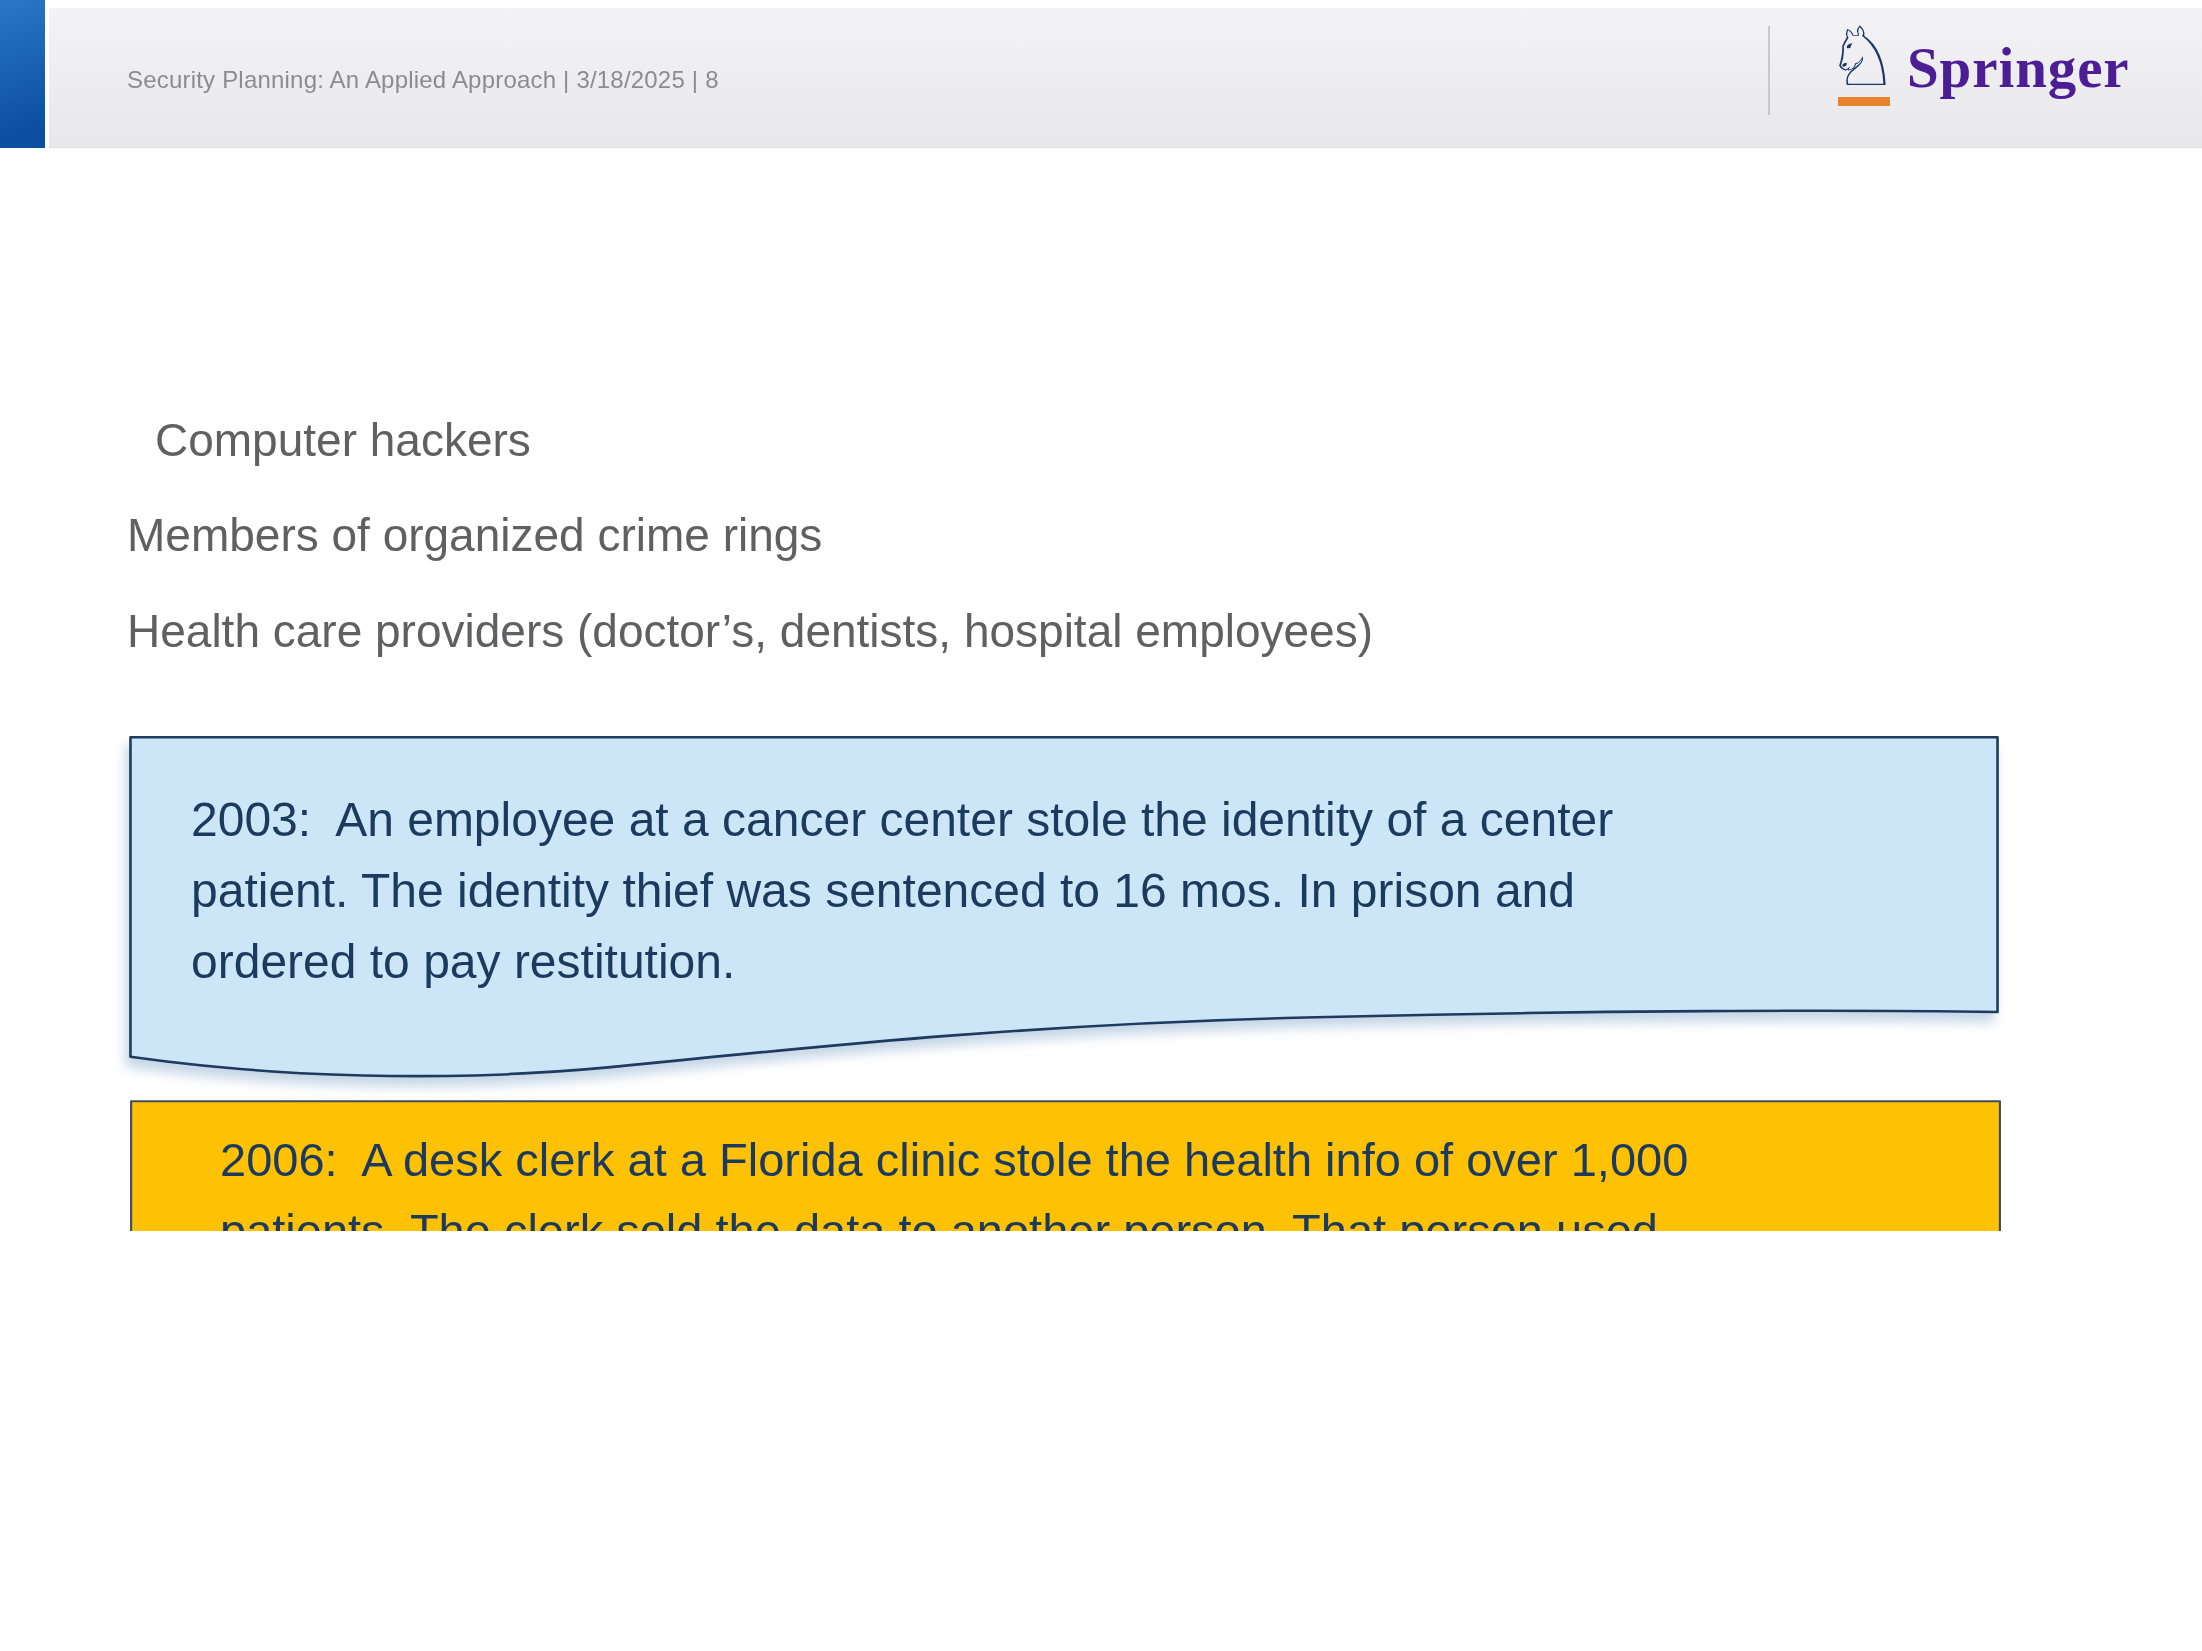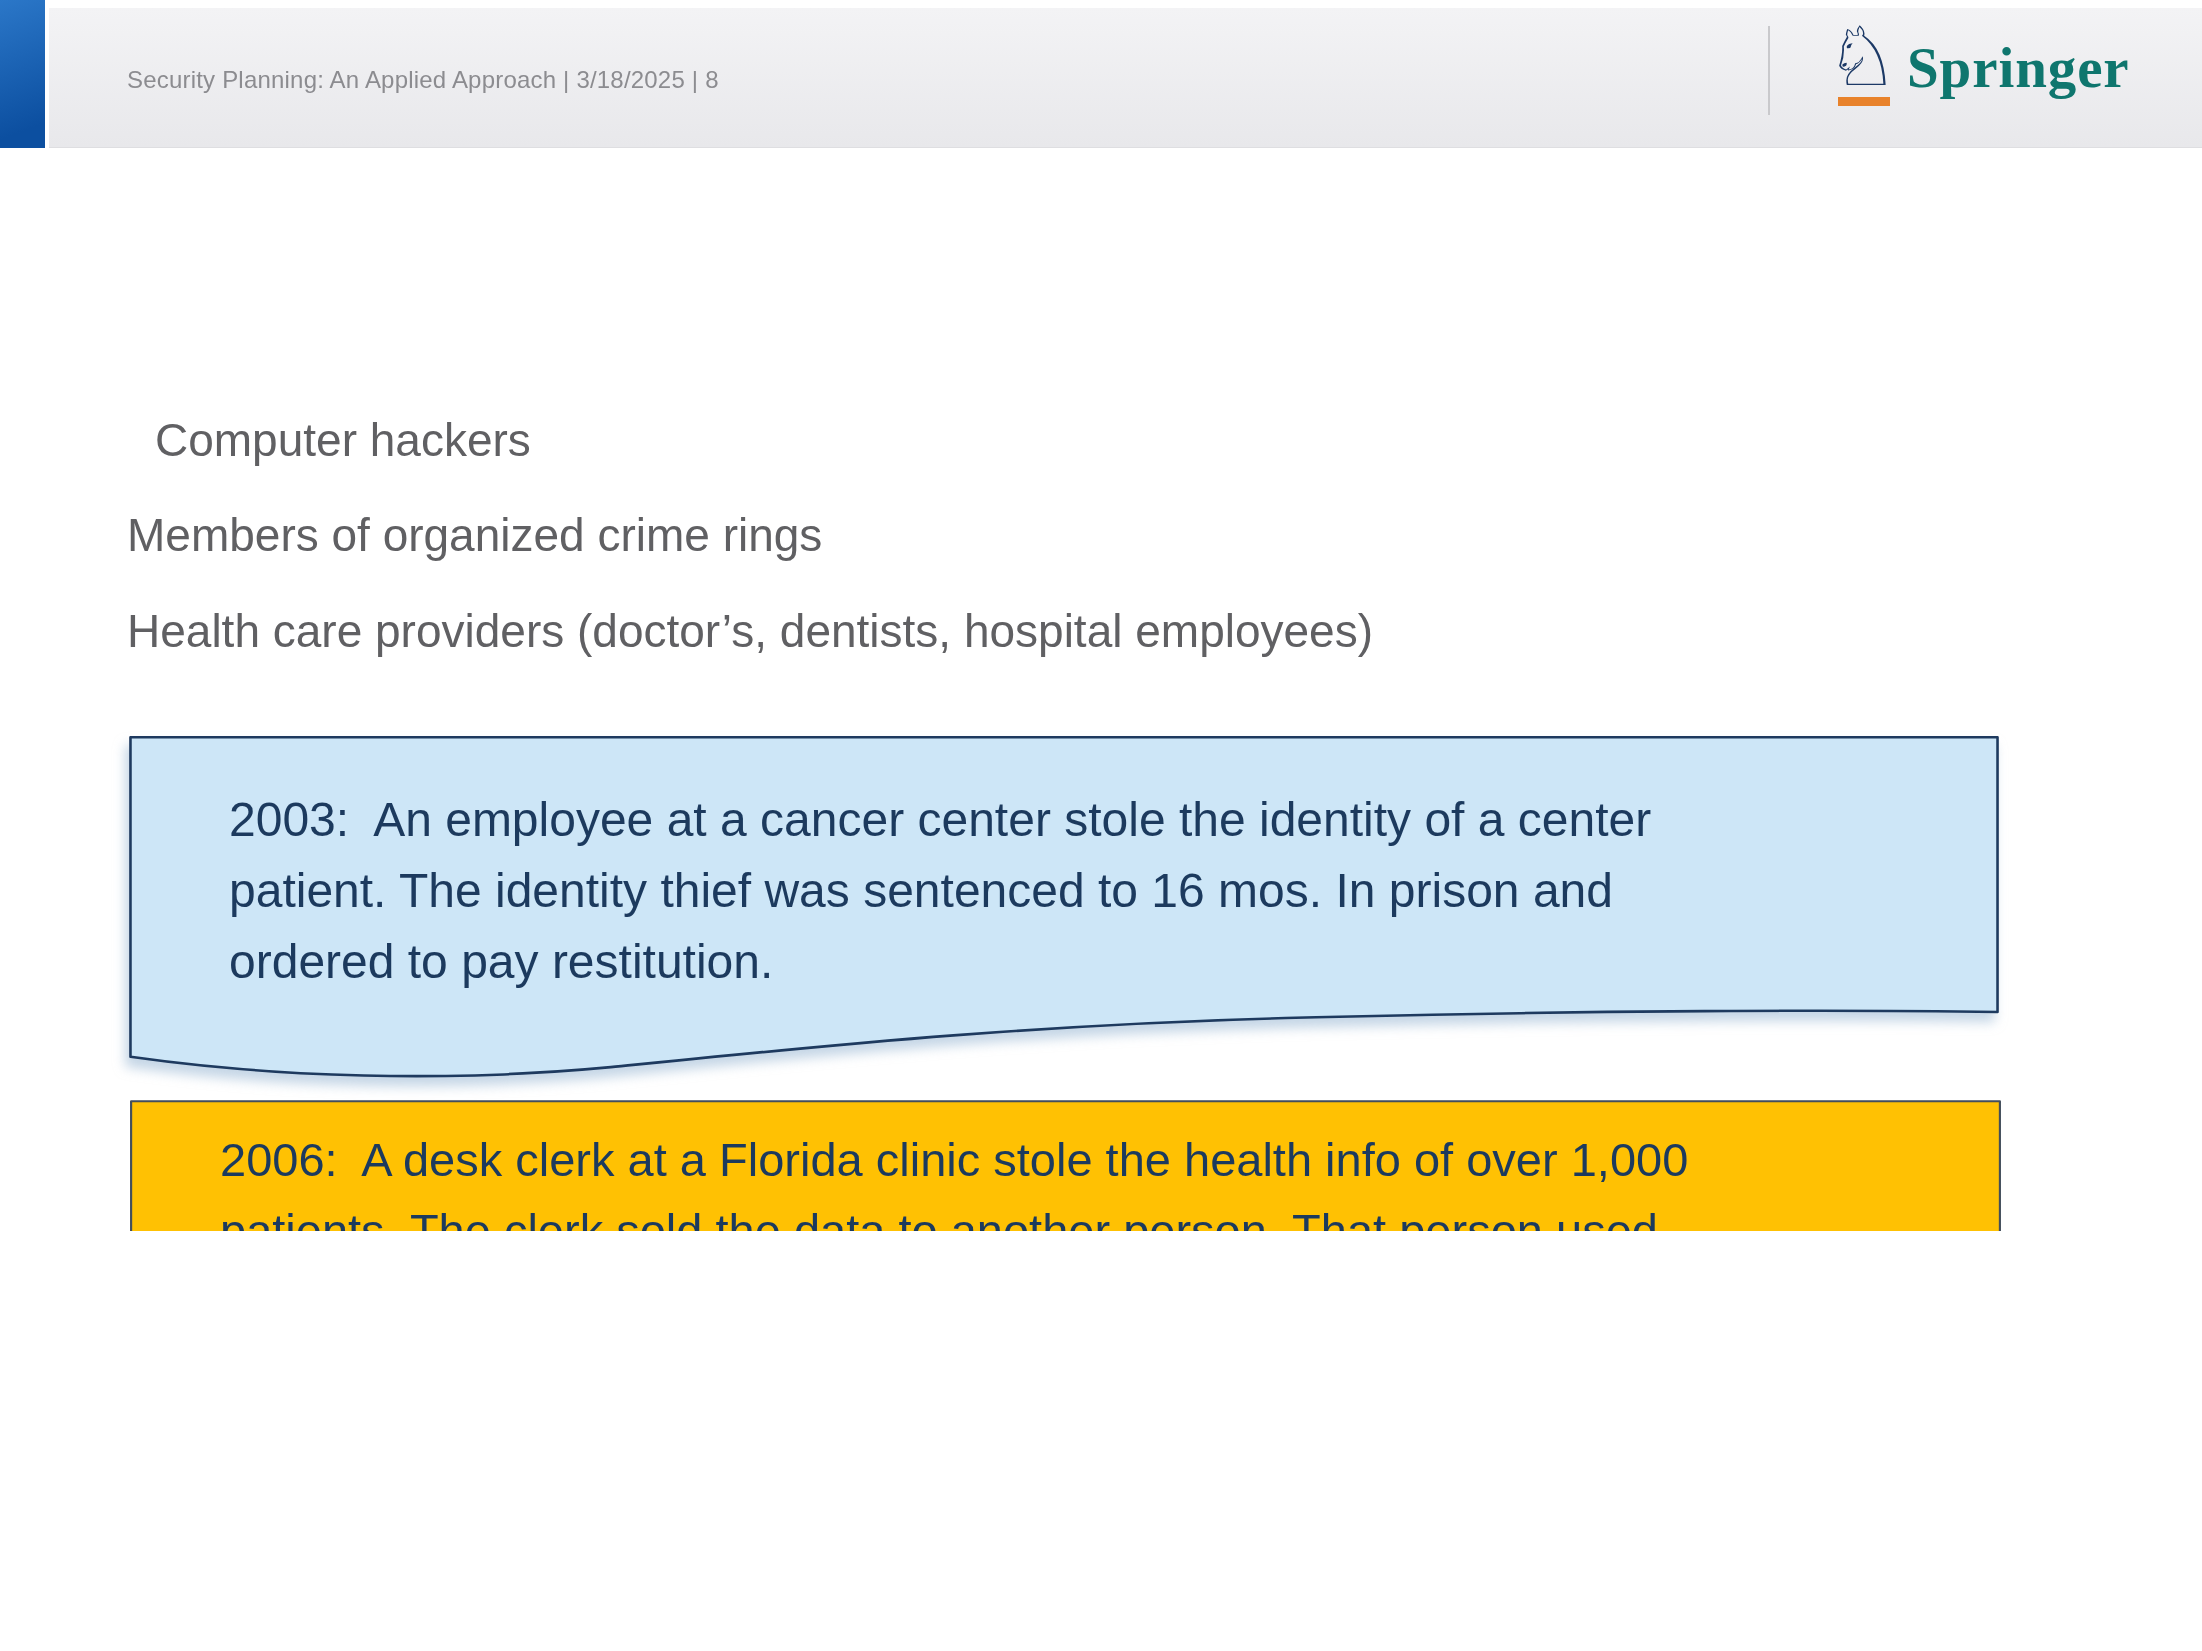--- a/index.html
+++ b/index.html
@@ -28,40 +28,40 @@
     position:absolute;left:1824px;top:13.8px;width:77px;height:86px;
     font-family:"DejaVu Sans",sans-serif;font-size:82px;line-height:86px;
     color:#1C3966;text-align:center;
   }
   .logo-underline{
     position:absolute;left:1838px;top:97px;width:52px;height:8.6px;background:#E8822B;
   }
   .wordmark{
     position:absolute;left:1907px;top:38px;
     font-family:"Liberation Serif",serif;font-weight:bold;font-size:57px;line-height:59px;
-    color:#0f766e;letter-spacing:0.9px;
+    color:#4c1d95;letter-spacing:0.9px;
   }
   
   .title{
     position:absolute;left:41px;top:187px;width:2161px;text-align:center;
     font-weight:bold;font-size:86px;line-height:117px;color:#1A4F9E;letter-spacing:-0.9px;
   }
   
   .body-line{
     position:absolute;left:127px;font-size:46px;line-height:60px;color:#606063;white-space:pre;
   }
   .body-line.l0{top:410px;margin-left:28px;}
   .body-line.l1{top:505px;}
   .body-line.l2{top:601px;}
   
   .callout-svg{position:absolute;display:block;}
   .blue-shape{filter:drop-shadow(-3.4px 9.5px 6px rgba(150,180,210,0.55));}
   .callout-text{position:absolute;color:#1C3A5E;}
   .callout-text .line{white-space:pre;}
-  .blue-text{left:191px;top:784px;font-size:48px;line-height:71px;margin-left:38px;}
+  .blue-text{left:191px;top:784px;font-size:48px;line-height:71px;}
   .orange-text{left:220px;top:1124px;font-size:47px;line-height:71px;}
 </style>
 </head>
 <body>
 
 <div class="slide">
 
   <div class="header-band"></div>
   <div class="corner-block"></div>
   <div class="breadcrumb">Security Planning: An Applied Approach | 3/18/2025 | 8</div>

